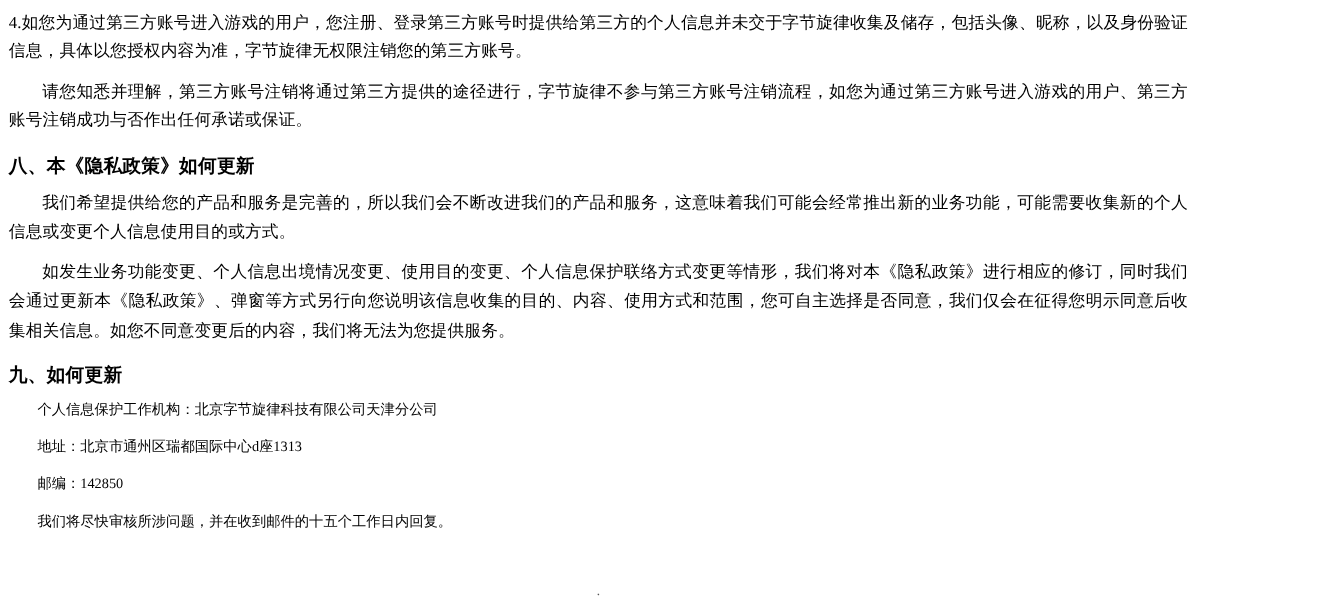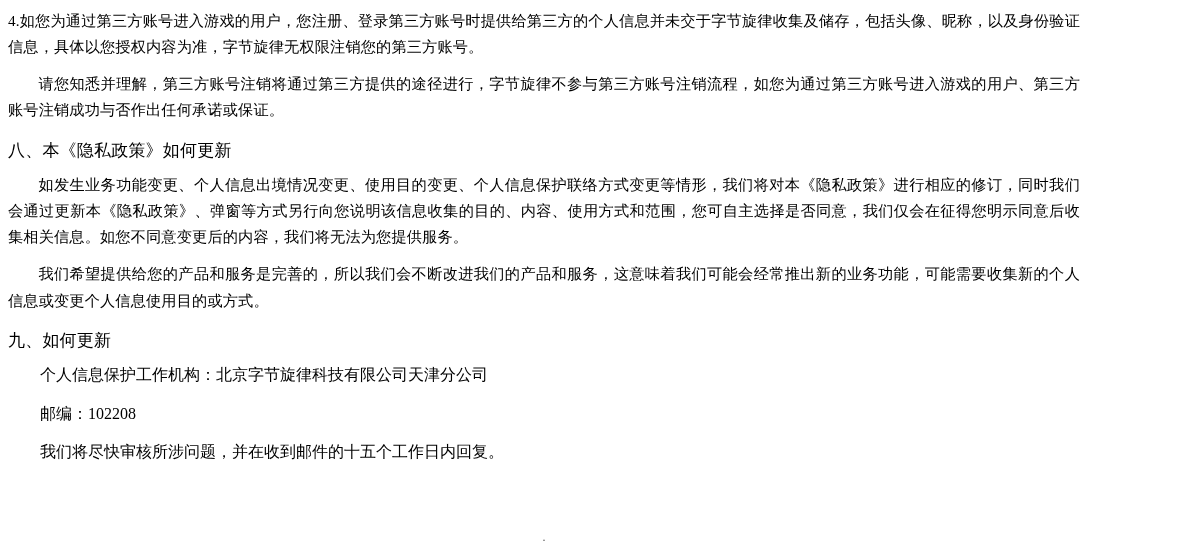--- a/index.html
+++ b/index.html
@@ -27,27 +27,27 @@
     line-height: 1.72;
     margin: 0 0 11px 0;
     text-align: justify;
     letter-spacing: 0.15px;
   }
   .indent {
     text-indent: 2em;
   }
   .heading {
     font-size: 17px;
-    font-weight: normal;
+    font-weight: bold;
     margin: 14px 0 9px 0;
     line-height: 1.5;
     letter-spacing: 0.2px;
   }
   .addr {
-    font-size: 16px;
+    font-size: 13px;
     line-height: 1.6;
     margin: 0 0 13px 0;
     text-indent: 2em;
   }
   .block-contact {
     margin-top: 4px;
   }
   .footer-dot {
     position: absolute;
     left: 0;
@@ -63,31 +63,32 @@
 <body>
 
 <div class="page">
 
   <p class="para">4.如您为通过第三方账号进入游戏的用户，您注册、登录第三方账号时提供给第三方的个人信息并未交于字节旋律收集及储存，包括头像、昵称，以及身份验证信息，具体以您授权内容为准，字节旋律无权限注销您的第三方账号。</p>
 
   <p class="para indent">请您知悉并理解，第三方账号注销将通过第三方提供的途径进行，字节旋律不参与第三方账号注销流程，如您为通过第三方账号进入游戏的用户、第三方账号注销成功与否作出任何承诺或保证。</p>
 
   <h2 class="heading">八、本《隐私政策》如何更新</h2>
 
+  <p class="para indent">我们希望提供给您的产品和服务是完善的，所以我们会不断改进我们的产品和服务，这意味着我们可能会经常推出新的业务功能，可能需要收集新的个人信息或变更个人信息使用目的或方式。</p>
+
   <p class="para indent">如发生业务功能变更、个人信息出境情况变更、使用目的变更、个人信息保护联络方式变更等情形，我们将对本《隐私政策》进行相应的修订，同时我们会通过更新本《隐私政策》、弹窗等方式另行向您说明该信息收集的目的、内容、使用方式和范围，您可自主选择是否同意，我们仅会在征得您明示同意后收集相关信息。如您不同意变更后的内容，我们将无法为您提供服务。</p>
-
-  <p class="para indent">我们希望提供给您的产品和服务是完善的，所以我们会不断改进我们的产品和服务，这意味着我们可能会经常推出新的业务功能，可能需要收集新的个人信息或变更个人信息使用目的或方式。</p>
 
   <h2 class="heading">九、如何更新</h2>
 
   <div class="block-contact">
 
     <p class="addr">个人信息保护工作机构：北京字节旋律科技有限公司天津分公司</p>
 
+    <p class="addr">地址：北京市通州区瑞都国际中心d座1313</p>
 
-    <p class="addr">邮编：102208</p>
+    <p class="addr">邮编：142850</p>
 
     <p class="addr">我们将尽快审核所涉问题，并在收到邮件的十五个工作日内回复。</p>
   </div>
 
   <div class="footer-dot">.</div>
 
 </div>
 
 </body></html>

